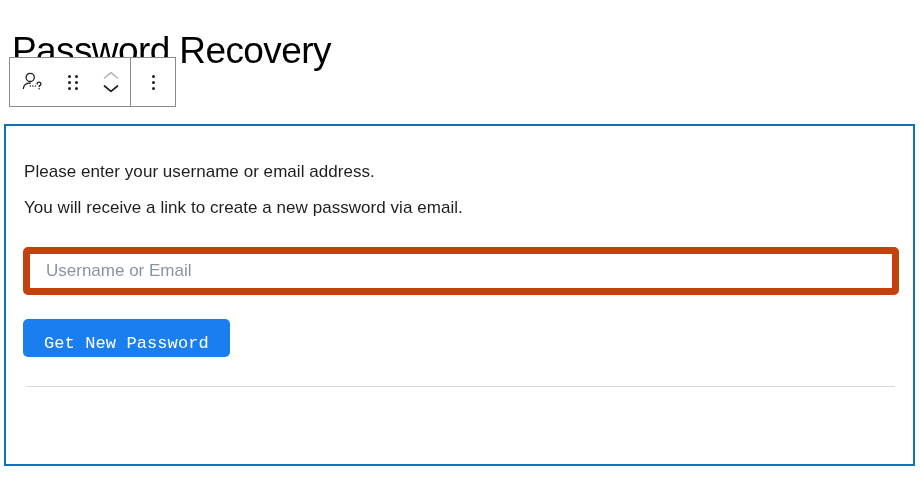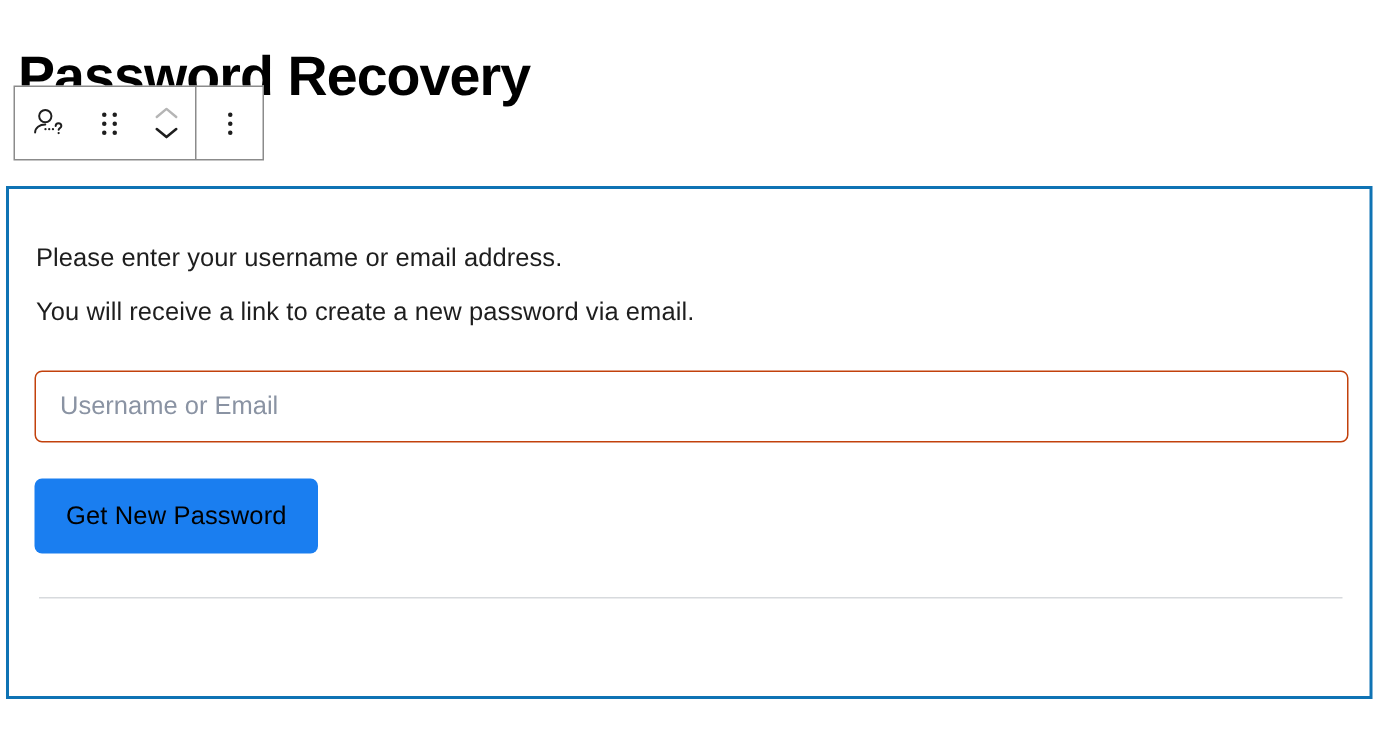--- a/index.html
+++ b/index.html
@@ -19,21 +19,21 @@
 
   
   .page-title {
     position: absolute;
     left: 12px;
     top: 29px;
     margin: 0;
     font-family: "Liberation Sans", "DejaVu Sans", sans-serif;
     font-size: 37px;
     line-height: 44px;
-    font-weight: 700;
+    font-weight: 400;
     letter-spacing: -0.6px;
     color: #000000;
     white-space: nowrap;
   }
 
   
   .block-toolbar {
     position: absolute;
     left: 9px;
     top: 57px;
@@ -119,44 +119,44 @@
     color: #1e1e1e;
     letter-spacing: 0.05px;
   }
   .intro-line.first { margin-top: 8px; }
 
   .field-wrap { margin-top: 22px; }
   .text-input {
     display: block;
     width: 876px;
     height: 48px;
-    border: 1px solid #c2410c;
+    border: 7px solid #c2410c;
     border-radius: 5px;
     background: #ffffff;
     padding: 0 16px;
     font-family: "Liberation Sans", "DejaVu Sans", sans-serif;
     font-size: 17px;
     color: #1e1e1e;
     outline: none;
   }
   .text-input::placeholder {
     color: #8a93a3;
     opacity: 1;
   }
 
   .submit-wrap { margin-top: 24px; }
   .submit-btn {
     display: inline-block;
-    height: 50px;
+    height: 38px;
     padding: 0 21px;
     background: #1a7ef0;
     border: none;
     border-radius: 5px;
-    color: #000000;
-    font-family: Liberation Sans, sans-serif;
+    color: #ffffff;
+    font-family: Liberation Mono, monospace;
     font-size: 17px;
     line-height: 50px;
     letter-spacing: 0.1px;
     cursor: pointer;
   }
 
   .divider {
     margin: 29px 0 0 3px;
     width: 869px;
     height: 1px;

